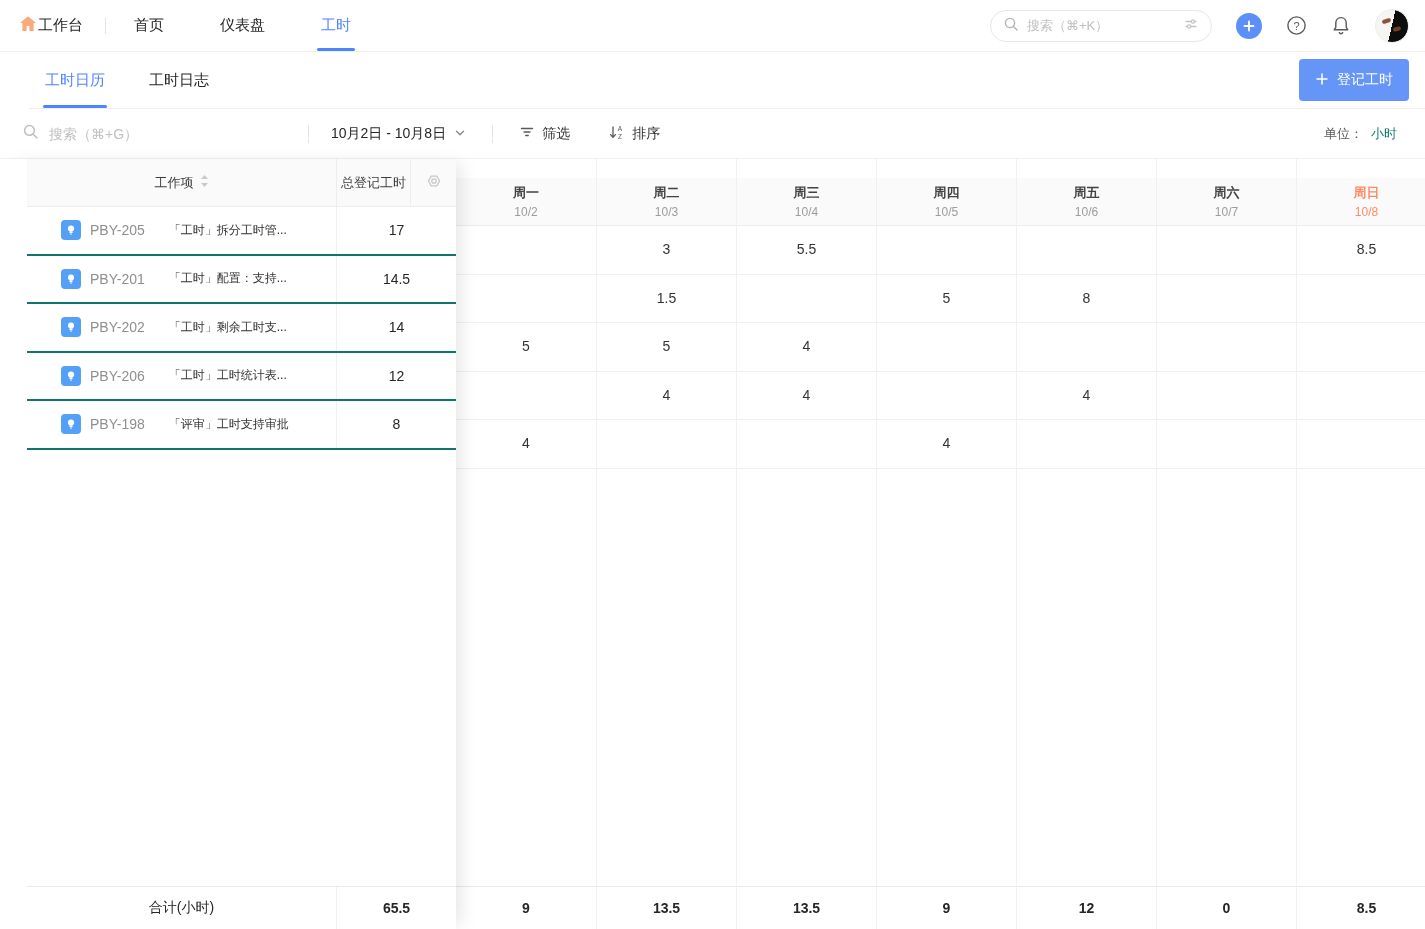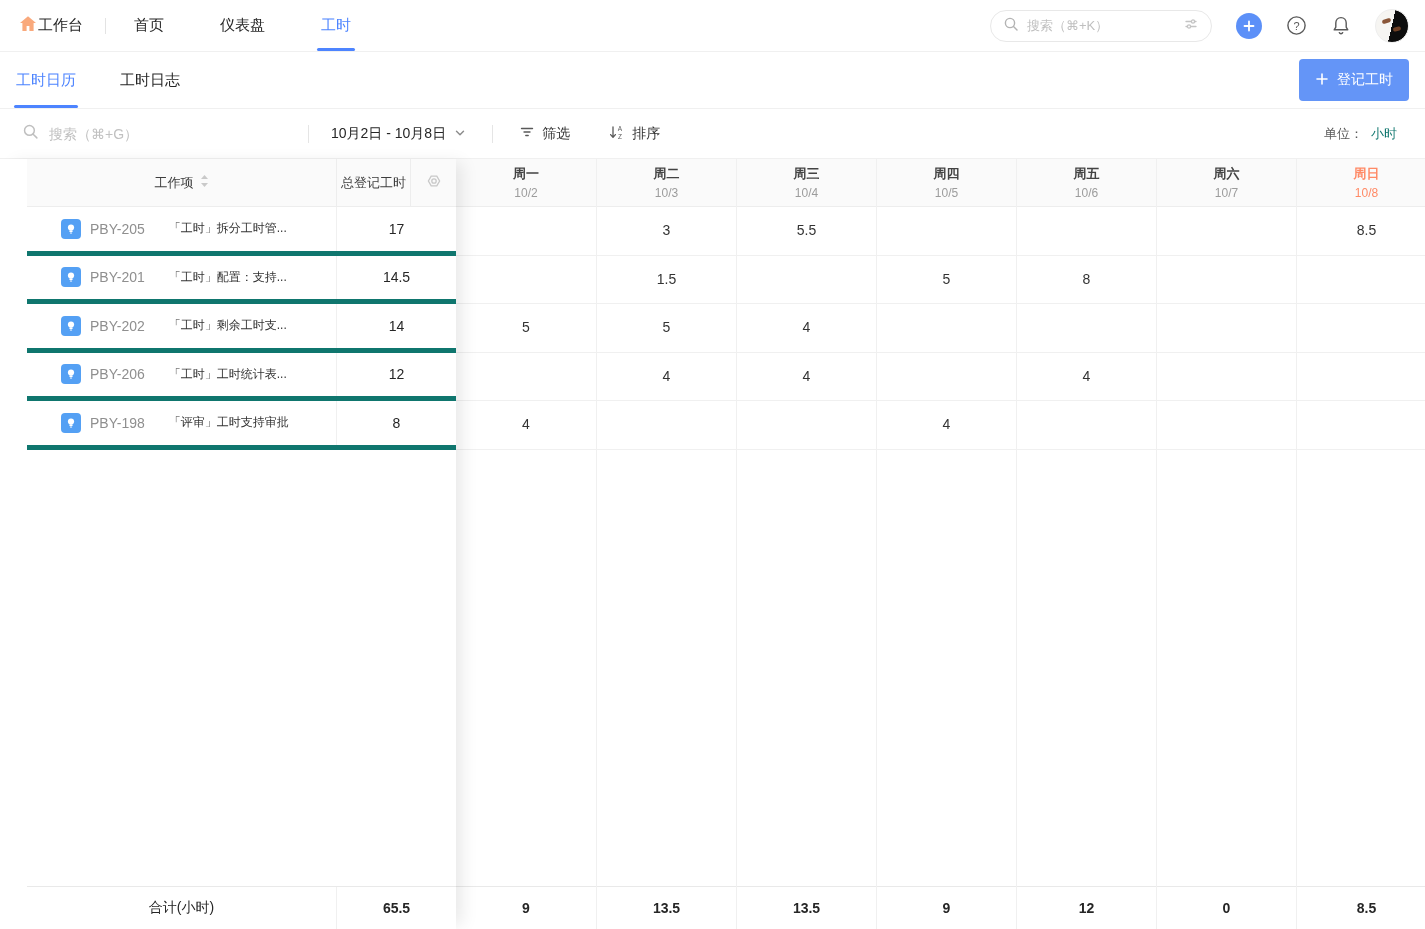--- a/index.html
+++ b/index.html
@@ -18,21 +18,21 @@
   .search-pill { width:222px; height:32px; border:1px solid #E8E8E8; border-radius:16px; display:flex; align-items:center; padding:0 12px; gap:8px; background:#fff; }
   .search-pill input { flex:1; border:none; outline:none; font-size:13px; color:#595959; background:transparent; min-width:0; }
   .search-pill input::placeholder { color:#BFBFBF; }
   .plus-btn { width:26px; height:26px; border-radius:50%; background:#5C90F8; display:flex; align-items:center; justify-content:center; cursor:pointer; }
   .icon-btn { display:flex; align-items:center; justify-content:center; cursor:pointer; }
   .avatar { width:34px; height:34px; border-radius:50%; background:linear-gradient(103deg,#f6f5f2 49.5%,#0d0d0d 49.5%); position:relative; overflow:hidden; cursor:pointer; border:1px solid #eee; }
   .avatar::before { content:""; position:absolute; left:6px; top:9px; width:9px; height:4px; border-radius:2px; background:#8a5638; transform:rotate(-18deg); }
   .avatar::after { content:""; position:absolute; right:7px; top:17px; width:8px; height:4px; border-radius:2px; background:#6e3f24; transform:rotate(-15deg); }
 
   
-  .tabbar { height:57px; display:flex; align-items:stretch; border-bottom:1px solid #F0F0F0; padding:0 16px; }
+  .tabbar { height:57px; display:flex; align-items:stretch; border-bottom:1px solid #F0F0F0; padding:0 16px;margin-left:29px; }
   .tab { display:flex; align-items:center; font-size:15px; color:#262626; margin-right:44px; position:relative; cursor:pointer; }
   .tab.active { color:#4D84FF; }
   .tab.active::after { content:""; position:absolute; left:-2px; right:-2px; bottom:0; height:3px; border-radius:2px; background:#4D84FF; }
   .register-btn { margin-left:auto; align-self:center; height:42px; padding:0 16px; background:#6495F7; border:none; border-radius:4px; color:#fff; font-size:14px; display:flex; align-items:center; gap:8px; cursor:pointer; font-family:inherit; }
 
   
   .toolbar { height:50px; display:flex; align-items:center; border-bottom:1px solid #F0F0F0; padding:0 28px 0 22px; }
   .tsearch { display:flex; align-items:center; gap:10px; width:286px; }
   .tsearch input { border:none; outline:none; font-size:14px; color:#595959; width:200px; background:transparent; }
   .tsearch input::placeholder { color:#C1C1C1; }
@@ -50,26 +50,26 @@
   .left-panel { width:456px; flex:none; display:flex; flex-direction:column; background:#fff; position:relative; z-index:2; box-shadow:10px 0 16px -4px rgba(0,0,0,0.09);padding-left:27px; }
   .days { flex:1; display:flex; overflow:hidden; }
   .day-col { width:140px; flex:none; display:flex; flex-direction:column; border-left:1px solid #F0F0F0; }
   .day-col:first-child { border-left:none; }
 
   .th { height:48px; flex:none; background:#FAFAFA; border-bottom:1px solid #EDEDED; }
   .left-panel .th { display:flex; align-items:stretch; }
   .th-workitem { width:310px; display:flex; align-items:center; justify-content:center; gap:6px; font-size:13px; color:#3d3d3d; border-right:1px solid #EDEDED; cursor:pointer; }
   .th-total { flex:1; display:flex; align-items:center; justify-content:center; font-size:13px; color:#3d3d3d; }
   .th-gear { width:46px; display:flex; align-items:center; justify-content:center; border-left:1px solid #EDEDED; cursor:pointer; }
-  .day-th { display:flex; flex-direction:column; align-items:center; justify-content:center; gap:3px; }
+  .day-th { display:flex; flex-direction:column; align-items:center; justify-content:center; gap:3px;margin-top:19px; }
   .day-name { font-size:13px; color:#434343; font-weight:bold; }
   .day-date { font-size:12px; color:#9C9C9C; }
   .day-th.today .day-name, .day-th.today .day-date { color:#FF8A66; }
 
-  .row { height:48.5px; flex:none; display:flex; align-items:stretch; border-bottom:5px solid #0f766e; cursor:pointer; }
+  .row { height:48.5px; flex:none; display:flex; align-items:stretch; border-bottom:2px solid #0f766e; cursor:pointer; }
   .cell-name { width:310px; display:flex; align-items:center; padding-left:34px; border-right:1px solid #F0F0F0; overflow:hidden; white-space:nowrap; }
   .wi-icon { width:20px; height:20px; border-radius:4px; background:#54A0F4; flex:none; display:flex; align-items:center; justify-content:center; }
   .wi-id { color:#8F8F8F; font-size:14px; margin-left:9px; flex:none; }
   .wi-title { color:#333; font-size:12px; margin-left:24px; overflow:hidden; text-overflow:ellipsis; }
   .cell-total { flex:1; display:flex; align-items:center; justify-content:center; font-size:14px; color:#262626; }
   .cell { height:48.5px; flex:none; line-height:47.5px; text-align:center; font-size:14px; color:#333; border-bottom:1px solid #F0F0F0; cursor:pointer; }
   .filler { flex:1; }
 
   .tf { height:43px; flex:none; border-top:1px solid #E9E9E9; display:flex; align-items:stretch; background:#fff; }
   .tf-label { width:310px; display:flex; align-items:center; justify-content:center; font-size:14px; color:#262626; border-right:1px solid #F0F0F0; }

